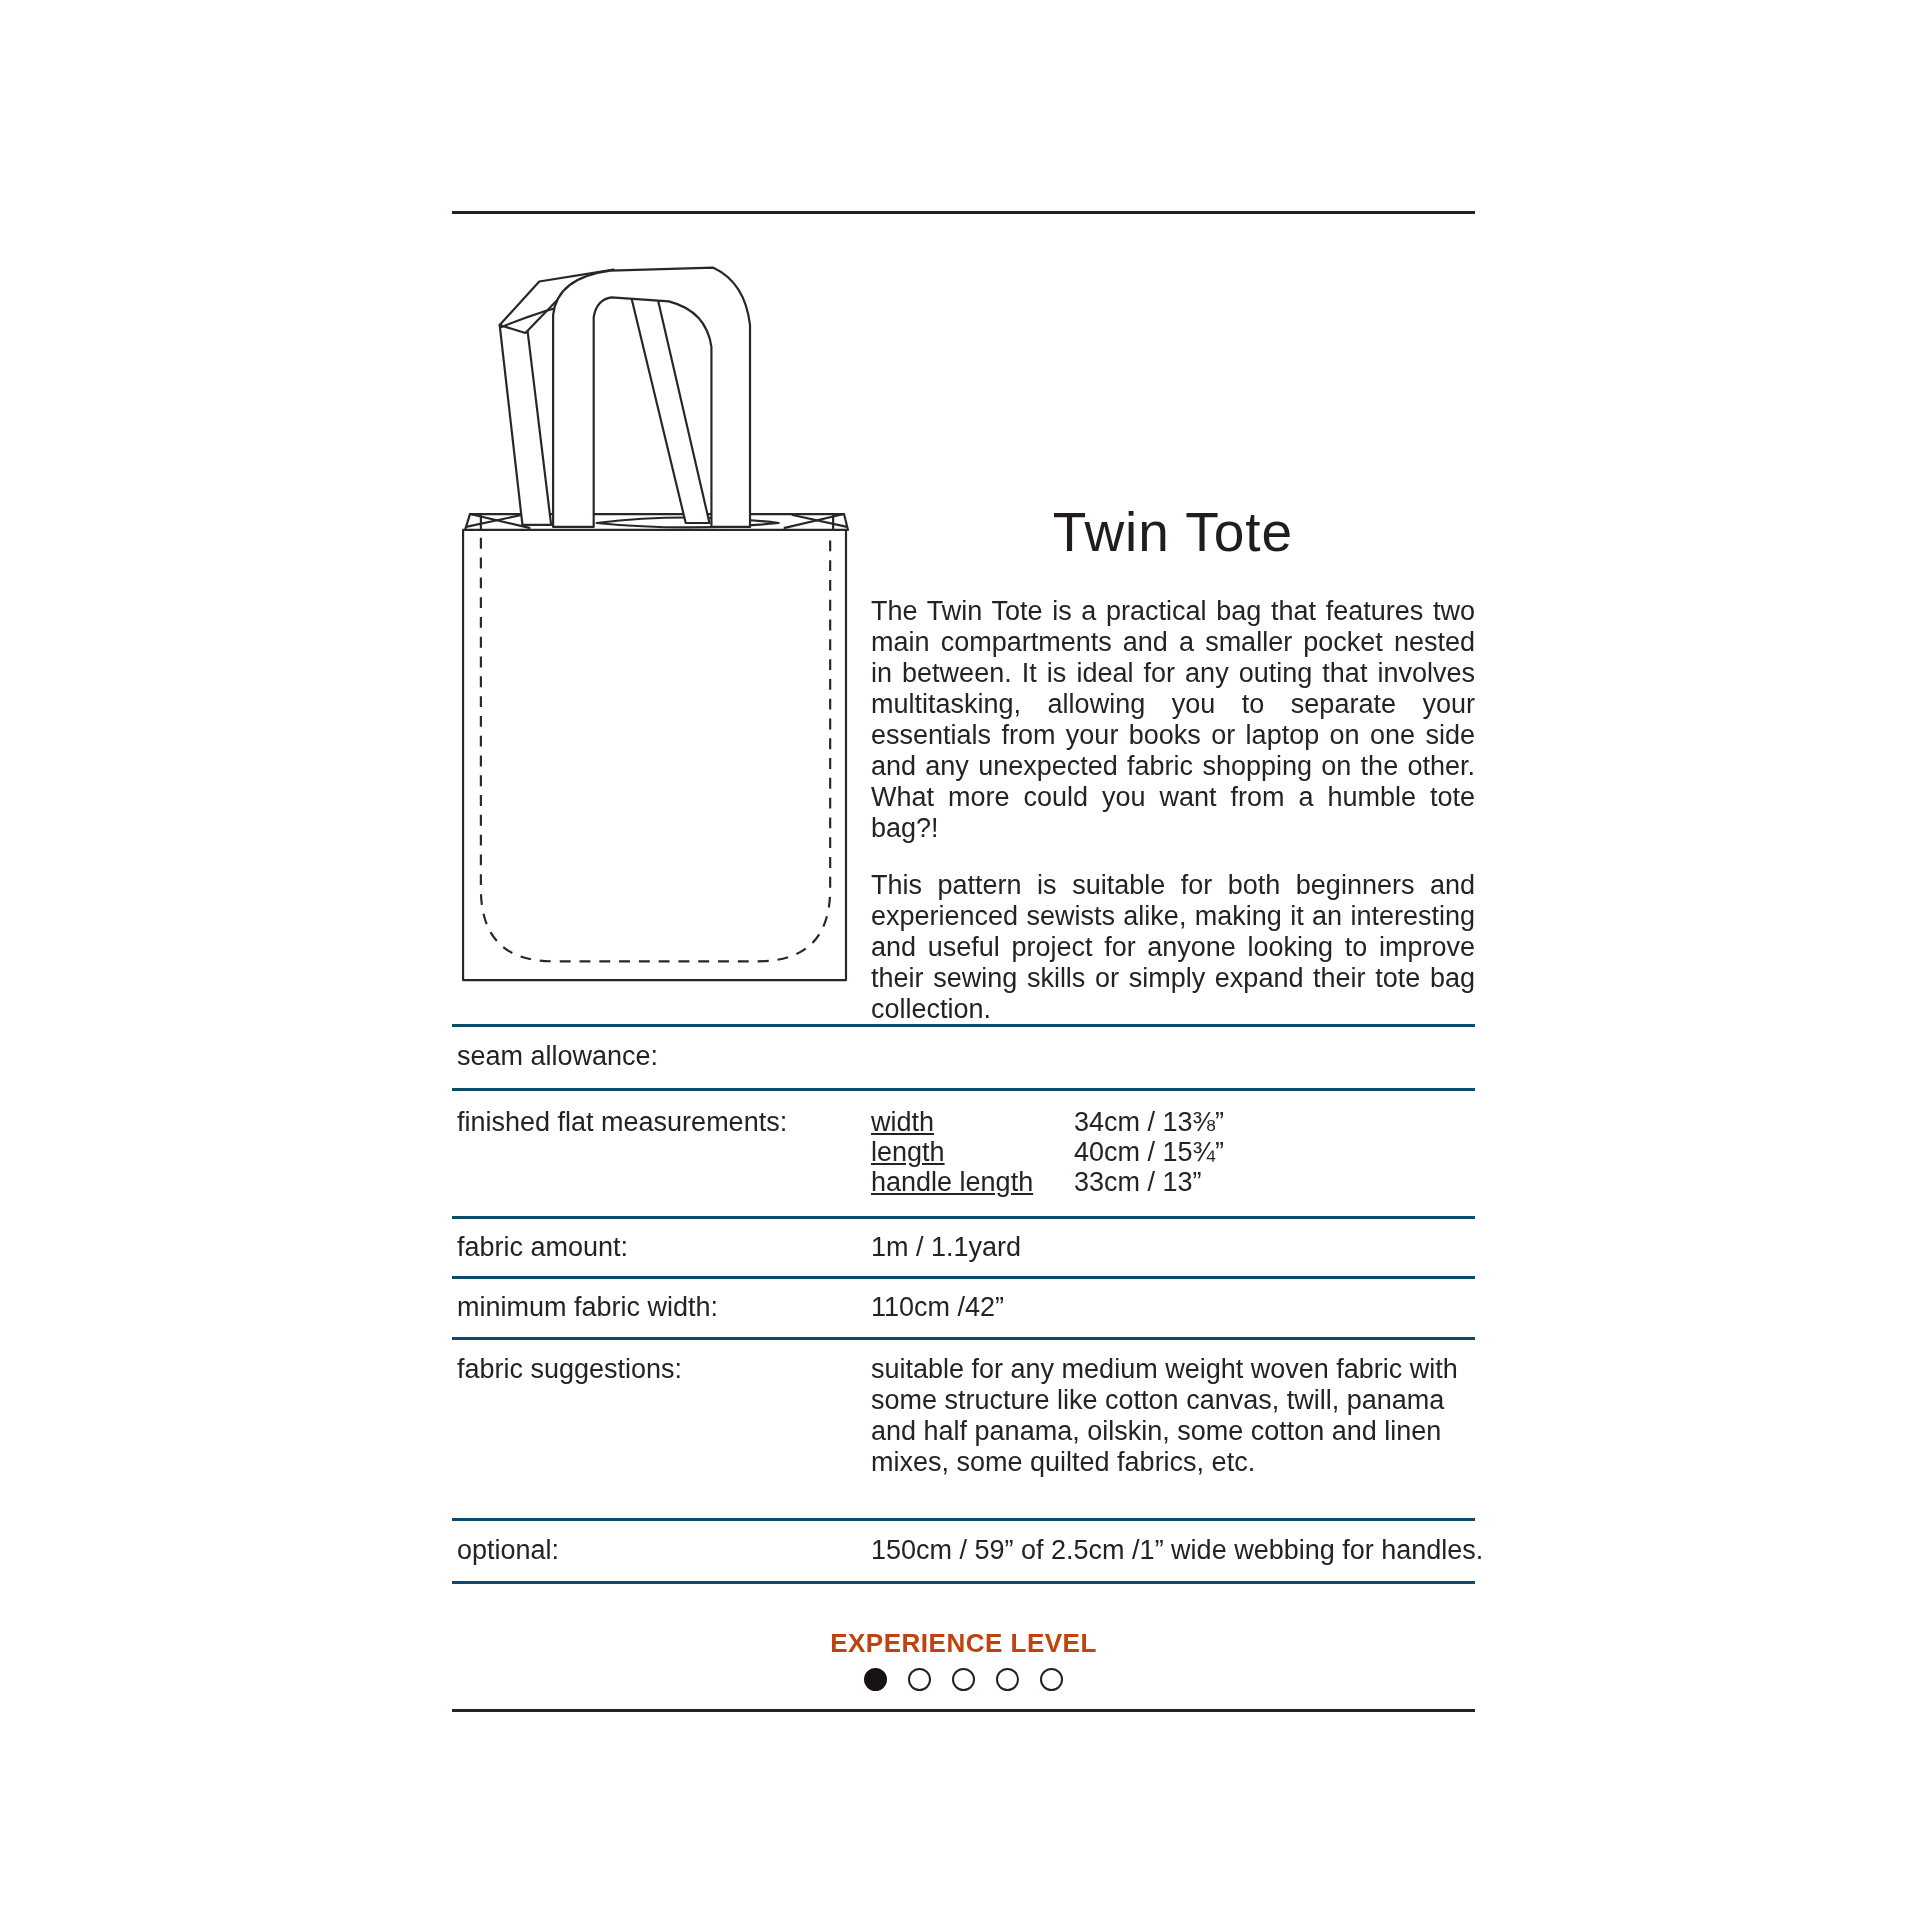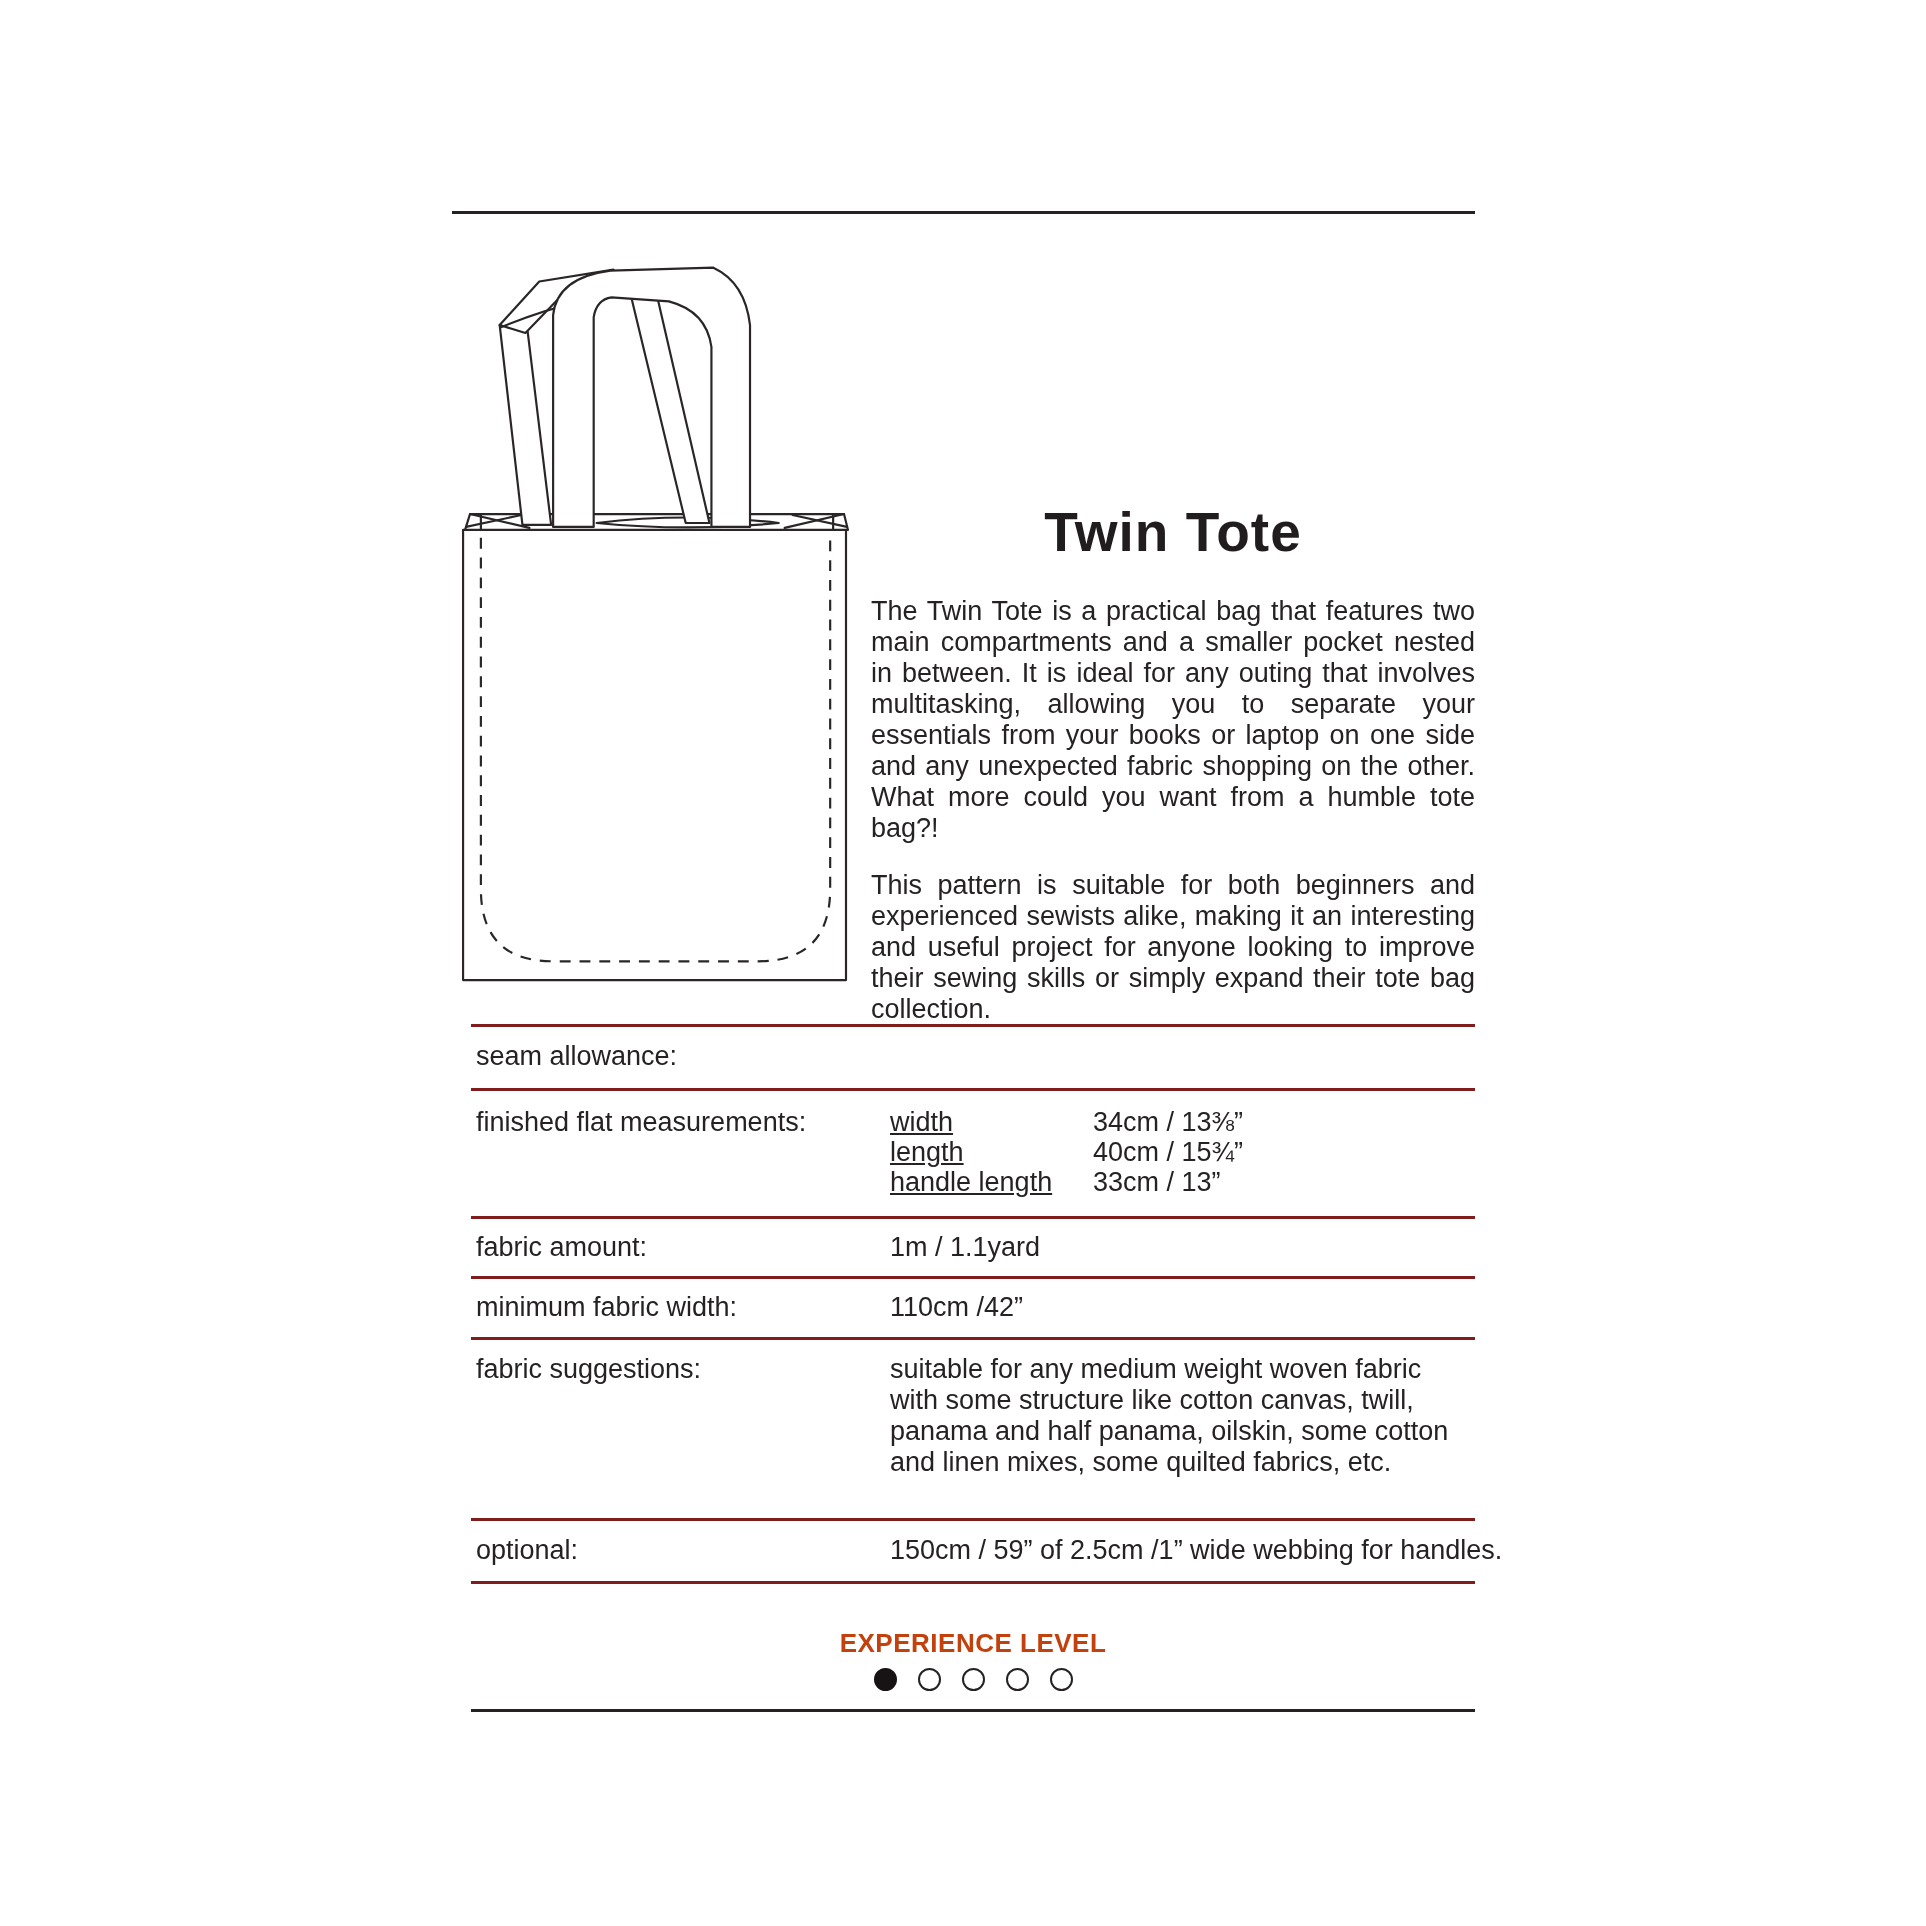--- a/index.html
+++ b/index.html
@@ -2,27 +2,27 @@
 <html><head>
 <meta charset="utf-8">
 <style>
   html,body{margin:0;padding:0;background:#ffffff;}
   body{width:1927px;height:1927px;position:relative;overflow:hidden;
        font-family:"Liberation Sans",sans-serif;color:#262223;}
   .sheet{position:absolute;left:452px;top:211px;width:1023px;height:1505px;}
   .toprule{position:absolute;left:0;top:0;width:1023px;height:3px;background:#262223;}
   .illus{position:absolute;left:-2px;top:27px;width:416px;height:752px;}
   .rightcol{position:absolute;left:419px;top:0;width:604px;}
-  .title{margin:294px 0 0 0;font-size:55px;line-height:55px;font-weight:700;
+  .title{margin:294px 0 0 0;font-size:55px;line-height:55px;font-weight:400;
          text-align:center;letter-spacing:1px;color:#211d1e;}
   .para{margin:36px 0 0 0;font-size:27px;line-height:31px;text-align:justify;
         text-justify:inter-word;}
   .para.second{margin-top:26px;}
   .specs{position:absolute;left:0;top:813px;width:1023px;font-size:27px;line-height:31px;}
-  .row{display:flex;border-top:3px solid #7f1d1d;margin-left:19px;}
+  .row{display:flex;border-top:3px solid #0c4a6e;}
   .row.last{border-bottom:3px solid #262223;}
   .lbl{width:414px;flex:none;padding:14px 0 16px 5px;}
   .val{flex:1;padding:14px 0 16px 0;}
   .nowrap{white-space:nowrap;}
   .r2 .lbl,.r2 .val{padding-top:16px;padding-bottom:19px;}
   .mrow{display:flex;line-height:30px;}
   .mname{width:203px;flex:none;text-decoration:underline;}
   .r3 .lbl,.r3 .val{padding-top:13px;padding-bottom:13px;}
   .r4 .lbl,.r4 .val{padding-top:13px;padding-bottom:14px;}
   .r5 .val{padding-bottom:40px;}

